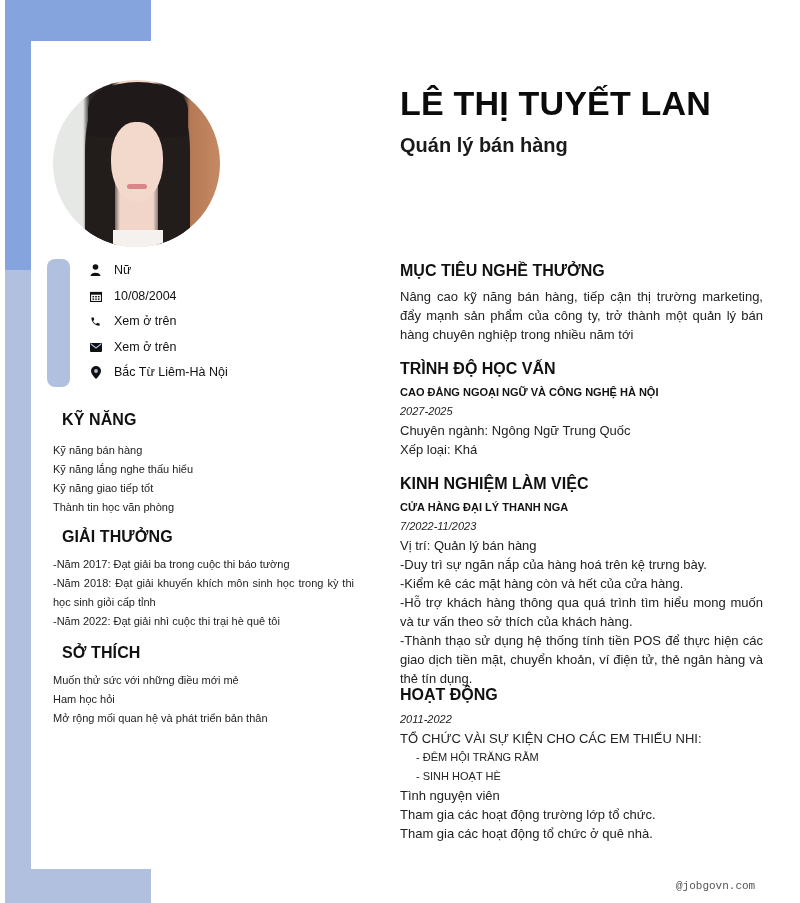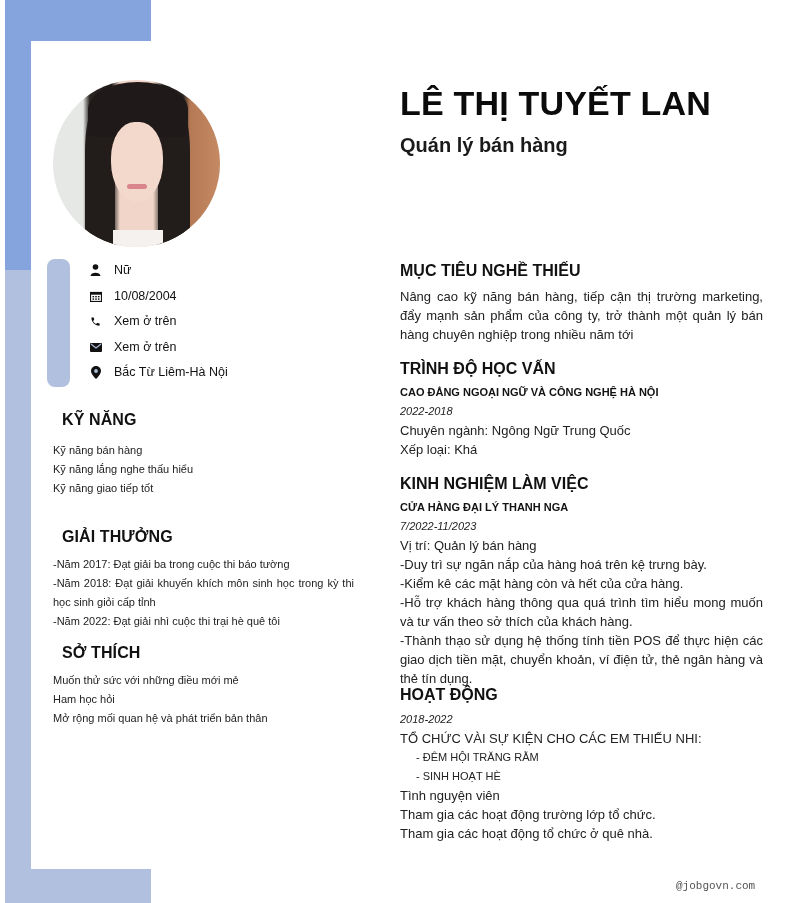--- a/index.html
+++ b/index.html
@@ -125,20 +125,21 @@
   </span>
   <span class="txt">Bắc Từ Liêm-Hà Nội</span>
 </div>
 
 <div class="left-col" style="top:402px">
   <div class="sec-title">KỸ NĂNG</div>
   <div style="margin-top:12px">
     <div class="item">Kỹ năng bán hàng</div>
     <div class="item">Kỹ năng lắng nghe thấu hiểu</div>
     <div class="item">Kỹ năng giao tiếp tốt</div>
+    <div class="item">Thành tin học văn phòng</div>
   </div>
 </div>
 
 <div class="left-col" style="top:519px">
   <div class="sec-title">GIẢI THƯỞNG</div>
   <div style="margin-top:6px; width:301px">
     <div class="award">-Năm 2017: Đạt giải ba trong cuộc thi báo tường</div>
     <div class="award">-Năm 2018: Đạt giải khuyến khích môn sinh học trong kỳ thi học sinh giỏi cấp tỉnh</div>
     <div class="award">-Năm 2022: Đạt giải nhì cuộc thi trại hè quê tôi</div>
   </div>
@@ -150,29 +151,29 @@
     <div class="item">Muốn thử sức với những điều mới mẻ</div>
     <div class="item">Ham học hỏi</div>
     <div class="item">Mở rộng mối quan hệ và phát triển bản thân</div>
   </div>
 </div>
 
 <div class="name">LÊ THỊ TUYẾT LAN</div>
 <div class="role">Quán lý bán hàng</div>
 
 <div class="right-col" style="top:262px">
-  <div class="r-title">MỤC TIÊU NGHỀ THIẾU</div>
+  <div class="r-title">MỤC TIÊU NGHỀ THƯỞNG</div>
   <div class="r-text" style="margin-top:7px">Nâng cao kỹ năng bán hàng, tiếp cận thị trường marketing, đẩy mạnh sản phẩm của công ty, trở thành một quản lý bán hàng chuyên nghiệp trong nhiều năm tới</div>
 </div>
 
 <div class="right-col" style="top:360px">
   <div class="r-title">TRÌNH ĐỘ HỌC VẤN</div>
   <div style="margin-top:5px">
     <div class="r-sub">CAO ĐẲNG NGOẠI NGỮ VÀ CÔNG NGHỆ HÀ NỘI</div>
-    <div class="r-date">2022-2018</div>
+    <div class="r-date">2027-2025</div>
     <div class="r-text">Chuyên ngành: Ngông Ngữ Trung Quốc</div>
     <div class="r-text">Xếp loại: Khá</div>
   </div>
 </div>
 
 <div class="right-col" style="top:475px">
   <div class="r-title">KINH NGHIỆM LÀM VIỆC</div>
   <div style="margin-top:5px">
     <div class="r-sub">CỬA HÀNG ĐẠI LÝ THANH NGA</div>
     <div class="r-date">7/2022-11/2023</div>
@@ -180,21 +181,21 @@
     <div class="r-text">-Duy trì sự ngăn nắp của hàng hoá trên kệ trưng bày.</div>
     <div class="r-text">-Kiểm kê các mặt hàng còn và hết của cửa hàng.</div>
     <div class="r-text">-Hỗ trợ khách hàng thông qua quá trình tìm hiểu mong muốn và tư vấn theo sở thích của khách hàng.</div>
     <div class="r-text">-Thành thạo sử dụng hệ thống tính tiền POS để thực hiện các giao dịch tiền mặt, chuyển khoản, ví điện tử, thẻ ngân hàng và thẻ tín dụng.</div>
   </div>
 </div>
 
 <div class="right-col" style="top:686px">
   <div class="r-title">HOẠT ĐỘNG</div>
   <div style="margin-top:6px">
-    <div class="r-date">2018-2022</div>
+    <div class="r-date">2011-2022</div>
     <div class="r-text">TỔ CHỨC VÀI SỰ KIỆN CHO CÁC EM THIẾU NHI:</div>
     <div class="bullet">-  ĐÊM HỘI TRĂNG RẰM</div>
     <div class="bullet">-  SINH HOẠT HÈ</div>
     <div class="r-text">Tình nguyện viên</div>
     <div class="r-text">Tham gia các hoạt động trường lớp tổ chức.</div>
     <div class="r-text">Tham gia các hoạt động tổ chức ở quê nhà.</div>
   </div>
 </div>
 
 <div class="watermark">@jobgovn.com</div>

